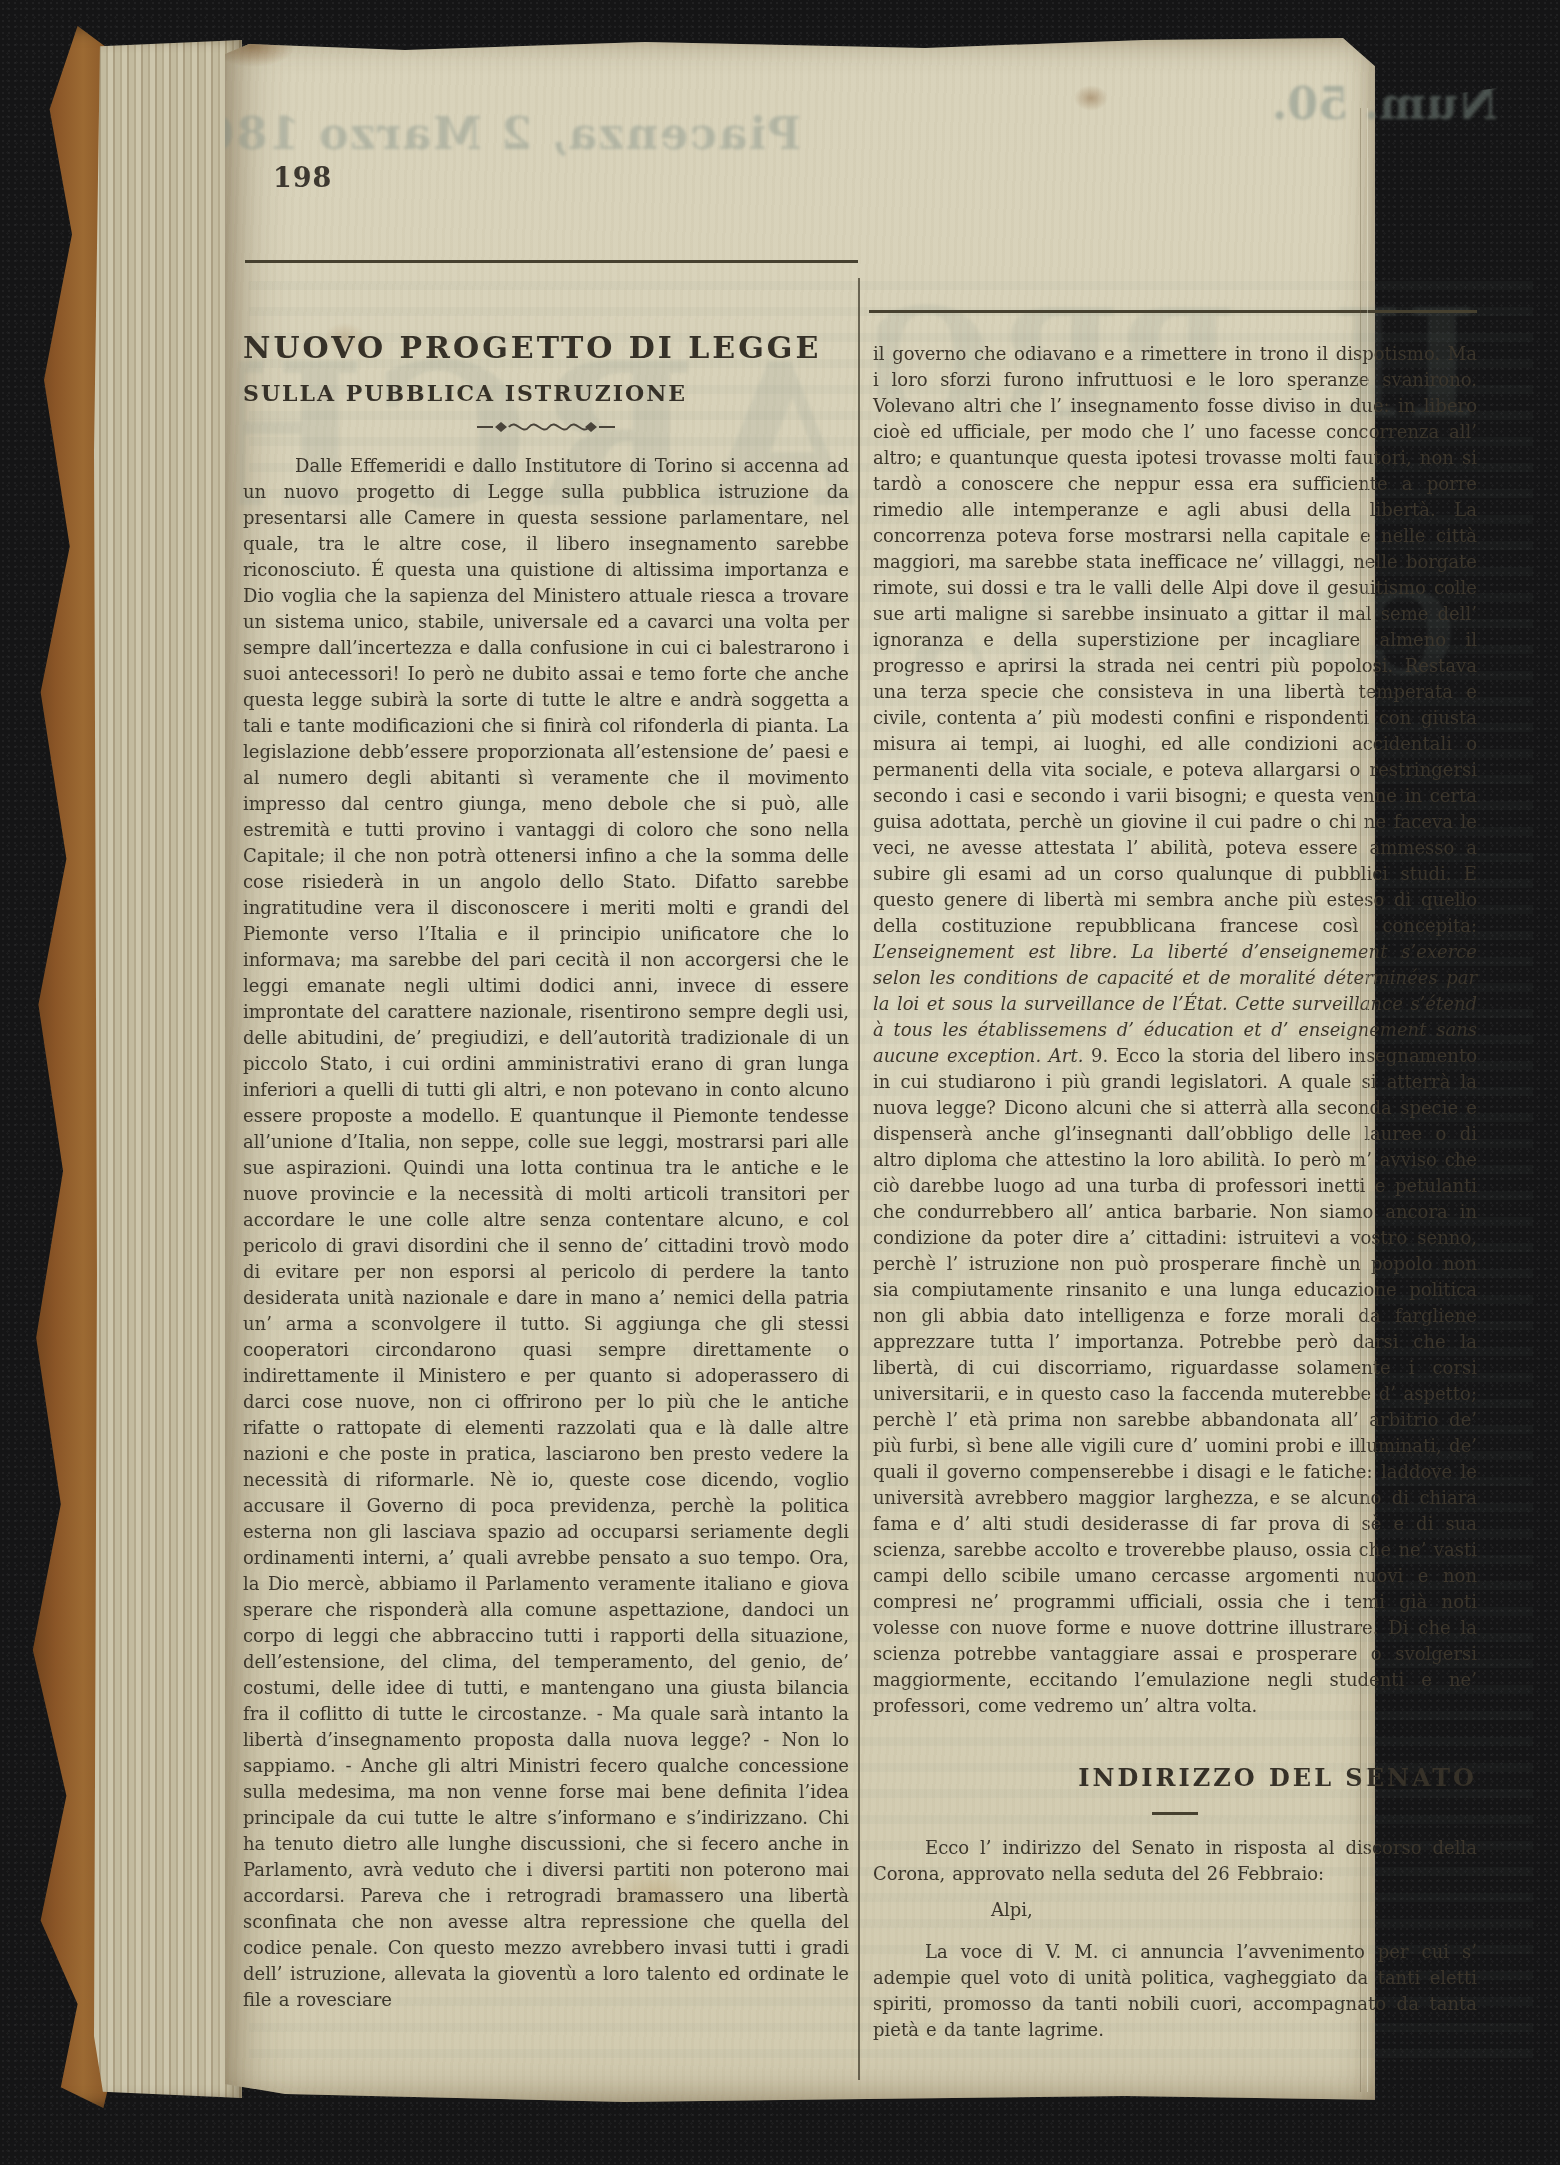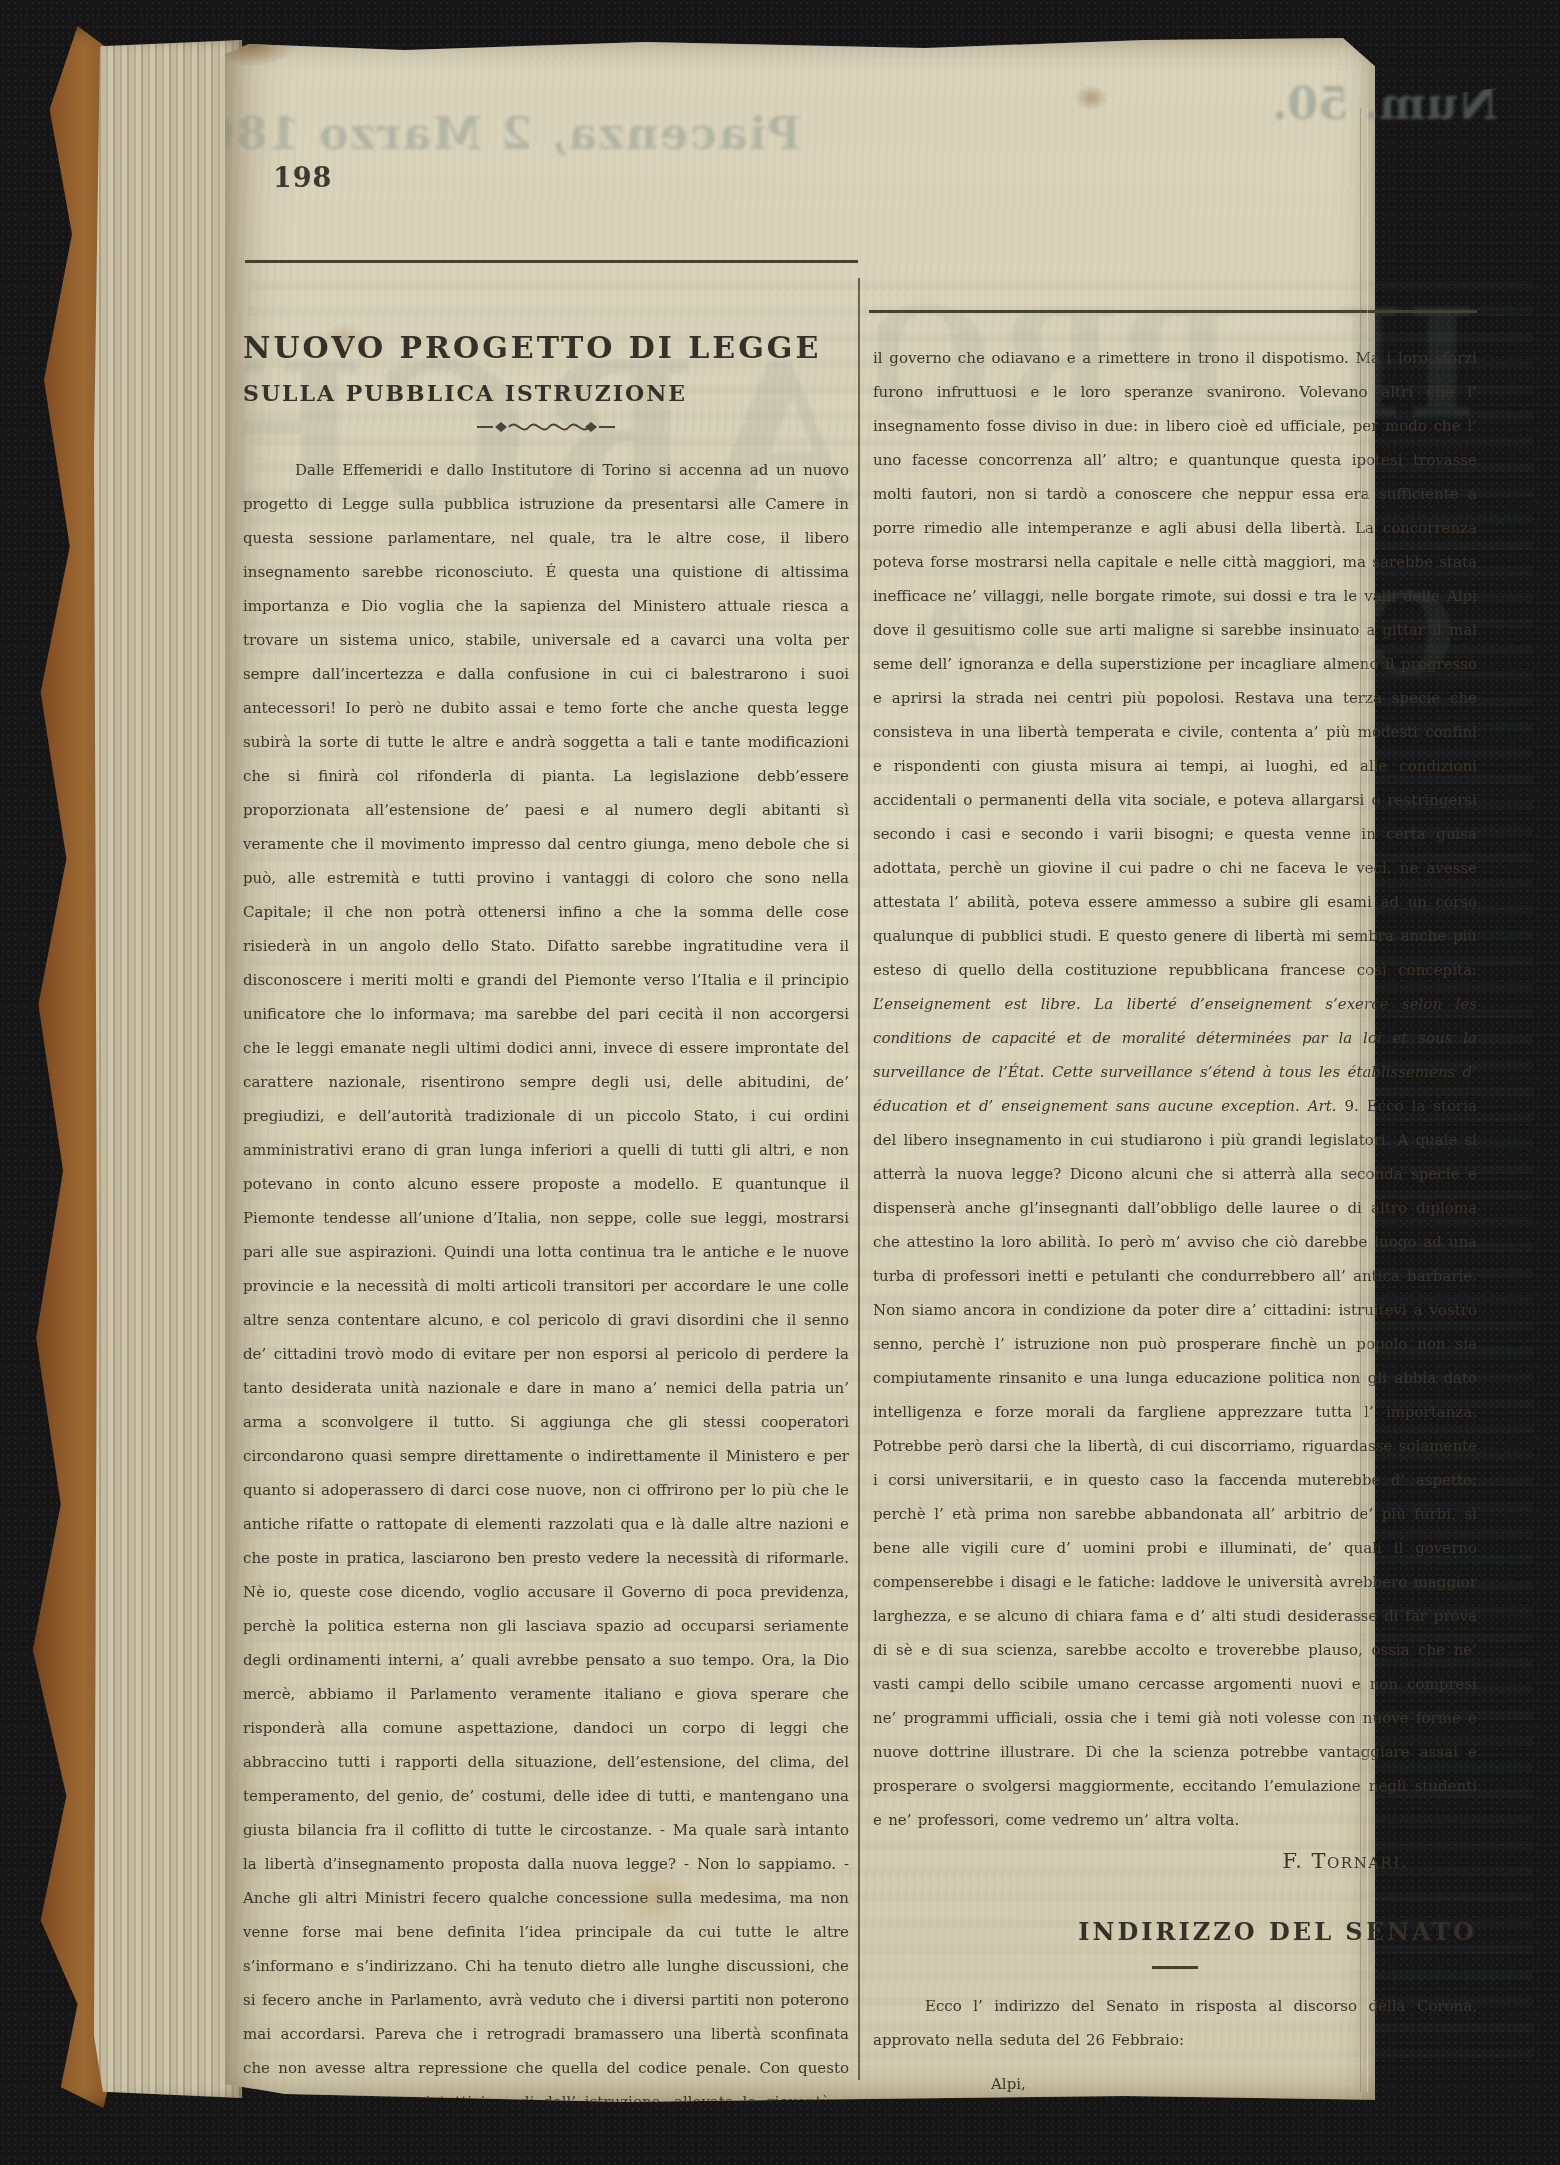--- a/index.html
+++ b/index.html
@@ -65,21 +65,21 @@
   .rule-right{left:644px;top:272px;width:608px;}
   .divider{position:absolute;left:633px;top:240px;width:2px;height:1802px;background:rgba(70,64,48,.75);}
   .col{position:absolute;color:#3b352b;}
   .col-left{left:18px;top:292px;width:606px;}
   .col-right{left:648px;top:303px;width:604px;}
   h1,h2,h3{margin:0;color:#363128;}
   h1{font-size:30px;letter-spacing:3px;text-align:left;font-weight:700;}
   h2{font-size:22px;letter-spacing:2px;font-weight:700;margin-top:15px;}
   .ornament{text-align:center;margin-top:13px;height:18px;}
   .body-text{
-    font-size:15px;line-height:34px;text-align:justify;word-spacing:1.5px;
+    font-size:18px;line-height:26px;text-align:justify;word-spacing:1.5px;
     margin:16px 0 0;color:#3b352b;
   }
   .col-right .body-text:first-child{margin-top:0;}
   .indent{text-indent:52px;}
   .it{font-style:italic;}
   .signature{
     margin-top:12px;text-align:right;padding-right:68px;
     font-variant:small-caps;font-size:21px;letter-spacing:1.5px;color:#38332a;
   }
   .senato-title{font-size:24px;letter-spacing:3px;text-align:right;font-weight:700;margin-top:44px;}
@@ -115,21 +115,20 @@
           <path d="M6 8 h16 M128 8 h16" stroke="#4a443a" stroke-width="2"></path>
           <path d="M24 8 l6 -5 6 5 -6 5 z M114 8 l6 -5 6 5 -6 5 z" fill="#4a443a"></path>
           <path d="M38 8 c7 -9 13 9 20 0 c7 -9 13 9 20 0 c7 -9 13 9 20 0 c7 -9 13 9 20 0" stroke="#4a443a" fill="none" stroke-width="2"></path>
         </svg>
       </div>
       <p class="body-text indent">Dalle Effemeridi e dallo Institutore di Torino si accenna ad un nuovo progetto di Legge sulla pubblica istruzione da presentarsi alle Camere in questa sessione parlamentare, nel quale, tra le altre cose, il libero insegnamento sarebbe riconosciuto. É questa una quistione di altissima importanza e Dio voglia che la sapienza del Ministero attuale riesca a trovare un sistema unico, stabile, universale ed a cavarci una volta per sempre dall’incertezza e dalla confusione in cui ci balestrarono i suoi antecessori! Io però ne dubito assai e temo forte che anche questa legge subirà la sorte di tutte le altre e andrà soggetta a tali e tante modificazioni che si finirà col rifonderla di pianta. La legislazione debb’essere proporzionata all’estensione de’ paesi e al numero degli abitanti sì veramente che il movimento impresso dal centro giunga, meno debole che si può, alle estremità e tutti provino i vantaggi di coloro che sono nella Capitale; il che non potrà ottenersi infino a che la somma delle cose risiederà in un angolo dello Stato. Difatto sarebbe ingratitudine vera il disconoscere i meriti molti e grandi del Piemonte verso l’Italia e il principio unificatore che lo informava; ma sarebbe del pari cecità il non accorgersi che le leggi emanate negli ultimi dodici anni, invece di essere improntate del carattere nazionale, risentirono sempre degli usi, delle abitudini, de’ pregiudizi, e dell’autorità tradizionale di un piccolo Stato, i cui ordini amministrativi erano di gran lunga inferiori a quelli di tutti gli altri, e non potevano in conto alcuno essere proposte a modello. E quantunque il Piemonte tendesse all’unione d’Italia, non seppe, colle sue leggi, mostrarsi pari alle sue aspirazioni. Quindi una lotta continua tra le antiche e le nuove provincie e la necessità di molti articoli transitori per accordare le une colle altre senza contentare alcuno, e col pericolo di gravi disordini che il senno de’ cittadini trovò modo di evitare per non esporsi al pericolo di perdere la tanto desiderata unità nazionale e dare in mano a’ nemici della patria un’ arma a sconvolgere il tutto. Si aggiunga che gli stessi cooperatori circondarono quasi sempre direttamente o indirettamente il Ministero e per quanto si adoperassero di darci cose nuove, non ci offrirono per lo più che le antiche rifatte o rattopate di elementi razzolati qua e là dalle altre nazioni e che poste in pratica, lasciarono ben presto vedere la necessità di riformarle. Nè io, queste cose dicendo, voglio accusare il Governo di poca previdenza, perchè la politica esterna non gli lasciava spazio ad occuparsi seriamente degli ordinamenti interni, a’ quali avrebbe pensato a suo tempo. Ora, la Dio mercè, abbiamo il Parlamento veramente italiano e giova sperare che risponderà alla comune aspettazione, dandoci un corpo di leggi che abbraccino tutti i rapporti della situazione, dell’estensione, del clima, del temperamento, del genio, de’ costumi, delle idee di tutti, e mantengano una giusta bilancia fra il coflitto di tutte le circostanze. - Ma quale sarà intanto la libertà d’insegnamento proposta dalla nuova legge? - Non lo sappiamo. - Anche gli altri Ministri fecero qualche concessione sulla medesima, ma non venne forse mai bene definita l’idea principale da cui tutte le altre s’informano e s’indirizzano. Chi ha tenuto dietro alle lunghe discussioni, che si fecero anche in Parlamento, avrà veduto che i diversi partiti non poterono mai accordarsi. Pareva che i retrogradi bramassero una libertà sconfinata che non avesse altra repressione che quella del codice penale. Con questo mezzo avrebbero invasi tutti i gradi dell’ istruzione, allevata la gioventù a loro talento ed ordinate le file a rovesciare</p>
     </div>
 
     <div class="col col-right">
       <p class="body-text"><span>il governo che odiavano e a rimettere in trono il dispotismo. Ma i loro sforzi furono infruttuosi e le loro speranze svanirono. Volevano altri che l’ insegnamento fosse diviso in due: in libero cioè ed ufficiale, per modo che l’ uno facesse concorrenza all’ altro; e quantunque questa ipotesi trovasse molti fautori, non si tardò a conoscere che neppur essa era sufficiente a porre rimedio alle intemperanze e agli abusi della libertà. La concorrenza poteva forse mostrarsi nella capitale e nelle città maggiori, ma sarebbe stata inefficace ne’ villaggi, nelle borgate rimote, sui dossi e tra le valli delle Alpi dove il gesuitismo colle sue arti maligne si sarebbe insinuato a gittar il mal seme dell’ ignoranza e della superstizione per incagliare almeno il progresso e aprirsi la strada nei centri più popolosi. Restava una terza specie che consisteva in una libertà temperata e civile, contenta a’ più modesti confini e rispondenti con giusta misura ai tempi, ai luoghi, ed alle condizioni accidentali o permanenti della vita sociale, e poteva allargarsi o restringersi secondo i casi e secondo i varii bisogni; e questa venne in certa guisa adottata, perchè un giovine il cui padre o chi ne faceva le veci, ne avesse attestata l’ abilità, poteva essere ammesso a subire gli esami ad un corso qualunque di pubblici studi. E questo genere di libertà mi sembra anche più esteso di quello della costituzione repubblicana francese così concepita: </span><span class="it">L’enseignement est libre. La liberté d’enseignement s’exerce selon les conditions de capacité et de moralité déterminées par la loi et sous la surveillance de l’État. Cette surveillance s’étend à tous les établissemens d’ éducation et d’ enseignement sans aucune exception. </span><span class="it">Art.</span><span> 9. Ecco la storia del libero insegnamento in cui studiarono i più grandi legislatori. A quale si atterrà la nuova legge? Dicono alcuni che si atterrà alla seconda specie e dispenserà anche gl’insegnanti dall’obbligo delle lauree o di altro diploma che attestino la loro abilità. Io però m’ avviso che ciò darebbe luogo ad una turba di professori inetti e petulanti che condurrebbero all’ antica barbarie. Non siamo ancora in condizione da poter dire a’ cittadini: istruitevi a vostro senno, perchè l’ istruzione non può prosperare finchè un popolo non sia compiutamente rinsanito e una lunga educazione politica non gli abbia dato intelligenza e forze morali da fargliene apprezzare tutta l’ importanza. Potrebbe però darsi che la libertà, di cui discorriamo, riguardasse solamente i corsi universitarii, e in questo caso la faccenda muterebbe d’ aspetto; perchè l’ età prima non sarebbe abbandonata all’ arbitrio de’ più furbi, sì bene alle vigili cure d’ uomini probi e illuminati, de’ quali il governo compenserebbe i disagi e le fatiche: laddove le università avrebbero maggior larghezza, e se alcuno di chiara fama e d’ alti studi desiderasse di far prova di sè e di sua scienza, sarebbe accolto e troverebbe plauso, ossia che ne’ vasti campi dello scibile umano cercasse argomenti nuovi e non compresi ne’ programmi ufficiali, ossia che i temi già noti volesse con nuove forme e nuove dottrine illustrare. Di che la scienza potrebbe vantaggiare assai e prosperare o svolgersi maggiormente, eccitando l’emulazione negli studenti e ne’ professori, come vedremo un’ altra volta.</span></p>
-      <div class="signature">F. Tornari.</div>
       <h3 class="senato-title">INDIRIZZO DEL SENATO</h3>
       <div class="senato-rule"></div>
       <p class="body-text indent m-top">Ecco l’ indirizzo del Senato in risposta al discorso della Corona, approvato nella seduta del 26 Febbraio:</p>
       <p class="body-text salutation">Alpi,</p>
       <p class="body-text indent">La voce di V. M. ci annuncia l’avvenimento per cui s’ adempie quel voto di unità politica, vagheggiato da tanti eletti spiriti, promosso da tanti nobili cuori, accompagnato da tanta pietà e da tante lagrime.</p>
     </div>
   </div>
 </div>
 
 </body></html>

